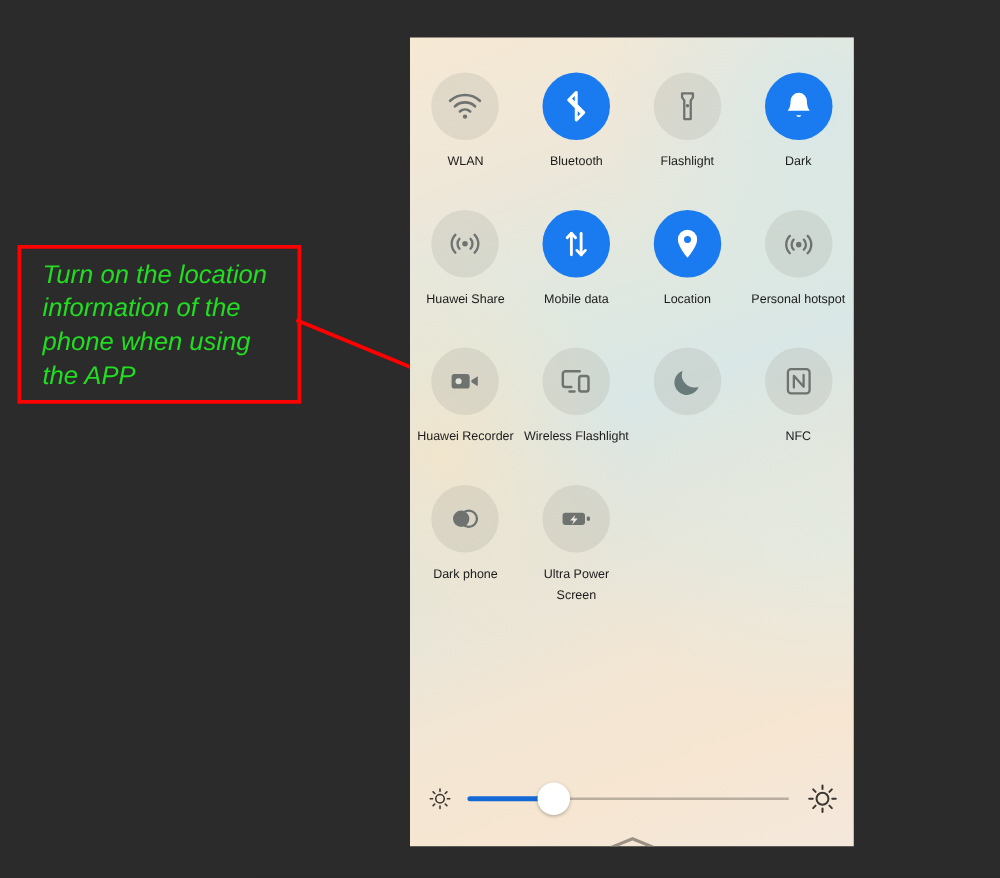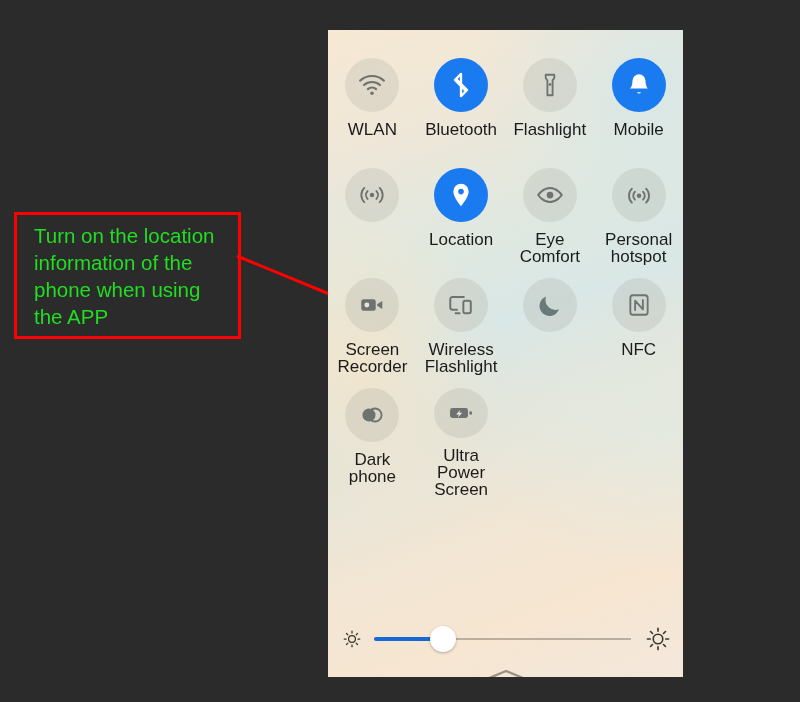--- a/index.html
+++ b/index.html
@@ -12,26 +12,27 @@
     background: #2b2b2b;
     font-family: "Liberation Sans", sans-serif;
     overflow: hidden;
     position: relative;
   }
 
   
   #annotation-box {
     position: absolute;
     left: 14px;
-    top: 212px;
+    top: 196px;
     width: 227px;
     height: 127px;
     border: 3px solid #ff0000;
     box-sizing: border-box;
     background: transparent;
+    font-style: italic;
   }
   #annotation-text {
     position: absolute;
     left: 17px;
     top: 7px;
     width: 200px;
     color: #22dd22;
     font-size: 20.5px;
     line-height: 27px;
     font-family: "Liberation Sans", sans-serif;
@@ -101,21 +102,21 @@
     justify-content: center;
     background: rgba(160,160,150,0.22);
   }
   .toggle-circle.on {
     background: #1a7bf0;
   }
   .toggle-circle svg { display: block; }
 
   .toggle-label {
     margin-top: 9px;
-    font-size: 17px;
+    font-size: 10px;
     line-height: 17px;
     color: #1b1b1b;
     text-align: center;
     max-width: 84px;
     font-family: "Liberation Sans", sans-serif;
   }
 
   
   #brightness-row {
     position: absolute;
@@ -223,60 +224,65 @@
       <div class="toggle-label">Flashlight</div>
     </div>
 
     <div class="toggle-cell">
       <div class="toggle-circle on">
         <svg width="28" height="28" viewBox="0 0 24 24">
           <path d="M12 2.8a5.6 5.6 0 0 0-5.6 5.6c0 5-2 6.6-2 6.6h15.2s-2-1.6-2-6.6A5.6 5.6 0 0 0 12 2.8z" fill="#ffffff"></path>
           <path d="M10.2 18.2a2 2 0 0 0 3.6 0z" fill="#ffffff"></path>
         </svg>
       </div>
-      <div class="toggle-label">Mobile</div>
+      <div class="toggle-label">Dark</div>
     </div>
 
 
     <div class="toggle-cell">
       <div class="toggle-circle">
         <svg width="28" height="28" viewBox="0 0 24 24">
           <circle cx="12" cy="12" r="1.9" fill="#6e7370"></circle>
           <g fill="none" stroke="#6e7370" stroke-width="1.6" stroke-linecap="round">
             <path d="M8.2 8.6a5 5 0 0 0 0 6.8"></path>
             <path d="M15.8 8.6a5 5 0 0 1 0 6.8"></path>
             <path d="M5.4 5.9a8.6 8.6 0 0 0 0 12.2"></path>
             <path d="M18.6 5.9a8.6 8.6 0 0 1 0 12.2"></path>
           </g>
         </svg>
       </div>
-    </div>
-
-
+      <div class="toggle-label">Huawei Share</div>
+    </div>
+
+
+    <div class="toggle-cell">
+      <div class="toggle-circle on">
+        <svg width="26" height="26" viewBox="0 0 24 24">
+          <g stroke="#ffffff" stroke-width="2.1" stroke-linecap="round" stroke-linejoin="round" fill="none">
+            <path d="M8.4 20.2V4.4"></path>
+            <path d="M5.3 7.6 8.4 4.3l3.1 3.3"></path>
+            <path d="M15.6 4.4v15.8"></path>
+            <path d="M12.5 16.9l3.1 3.3 3.1-3.3"></path>
+          </g>
+        </svg>
+      </div>
+      <div class="toggle-label">Mobile data</div>
+    </div>
 
     <div class="toggle-cell">
       <div class="toggle-circle on">
         <svg width="28" height="28" viewBox="0 0 24 24">
           <path d="M12 2.4a6.6 6.6 0 0 0-6.6 6.6c0 4.9 6.6 12.6 6.6 12.6s6.6-7.7 6.6-12.6A6.6 6.6 0 0 0 12 2.4z" fill="#ffffff"></path>
           <circle cx="12" cy="9.1" r="2.4" fill="#1a7bf0"></circle>
         </svg>
       </div>
       <div class="toggle-label">Location</div>
     </div>
 
 
-    <div class="toggle-cell">
-      <div class="toggle-circle">
-        <svg width="30" height="30" viewBox="0 0 24 24">
-          <path d="M2.6 12s3.6-5.6 9.4-5.6S21.4 12 21.4 12s-3.6 5.6-9.4 5.6S2.6 12 2.6 12z" fill="none" stroke="#6e7370" stroke-width="1.6"></path>
-          <circle cx="12" cy="12" r="2.7" fill="#6e7370"></circle>
-        </svg>
-      </div>
-      <div class="toggle-label">Eye Comfort</div>
-    </div>
 
     <div class="toggle-cell">
       <div class="toggle-circle">
         <svg width="28" height="28" viewBox="0 0 24 24">
           <circle cx="12" cy="12.6" r="1.9" fill="#6e7370"></circle>
           <g fill="none" stroke="#6e7370" stroke-width="1.6" stroke-linecap="round">
             <path d="M8.5 16a4.8 4.8 0 0 1 0-6.8"></path>
             <path d="M15.5 16a4.8 4.8 0 0 0 0-6.8"></path>
             <path d="M5.9 18.5a8.4 8.4 0 0 1 0-11.9"></path>
             <path d="M18.1 18.5a8.4 8.4 0 0 0 0-11.9"></path>
@@ -287,21 +293,21 @@
     </div>
 
     <div class="toggle-cell">
       <div class="toggle-circle">
         <svg width="28" height="28" viewBox="0 0 24 24">
           <rect x="2.8" y="7" width="12.4" height="10" rx="2" fill="#6e7370"></rect>
           <path d="M16.4 11.3l4.4-2.8v7l-4.4-2.8z" fill="#6e7370"></path>
           <circle cx="7.6" cy="12" r="2.1" fill="#e6e3da"></circle>
         </svg>
       </div>
-      <div class="toggle-label">Screen Recorder</div>
+      <div class="toggle-label">Huawei Recorder</div>
     </div>
 
     <div class="toggle-cell">
       <div class="toggle-circle">
         <svg width="28" height="28" viewBox="0 0 24 24">
           <path d="M14.4 5.2H4.6a1.8 1.8 0 0 0-1.8 1.8v7.2a1.8 1.8 0 0 0 1.8 1.8h4" fill="none" stroke="#6e7370" stroke-width="1.7" stroke-linecap="round"></path>
           <path d="M7.4 19h3.4" fill="none" stroke="#6e7370" stroke-width="1.7" stroke-linecap="round"></path>
           <rect x="14" y="8.4" width="6.4" height="10.6" rx="1.6" fill="none" stroke="#6e7370" stroke-width="1.7"></rect>
         </svg>
       </div>

